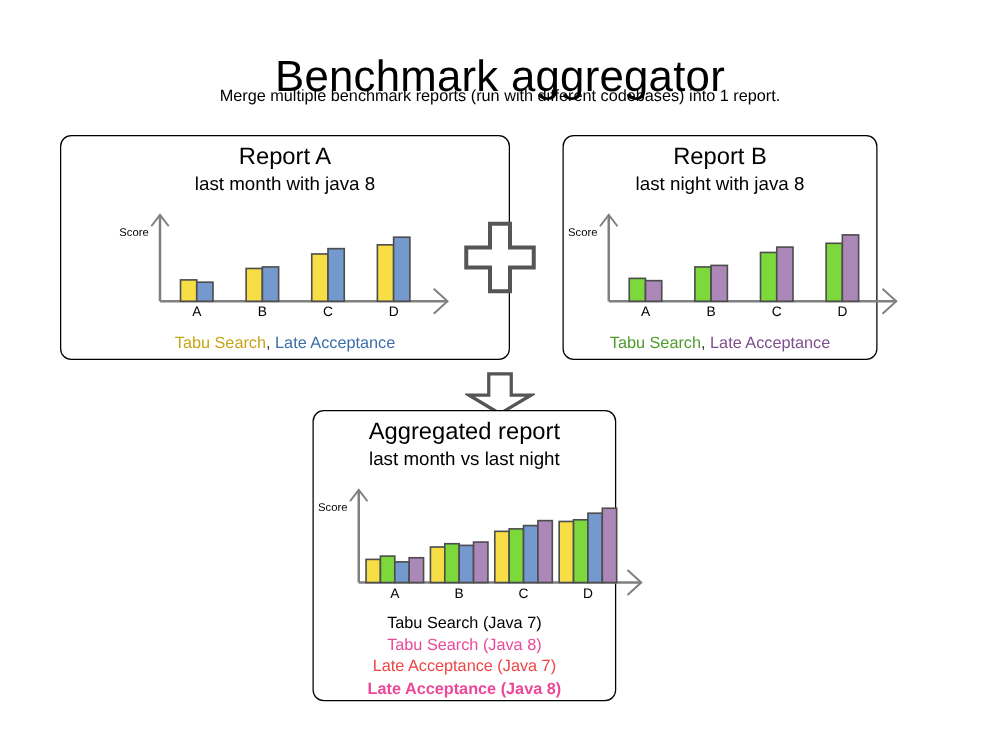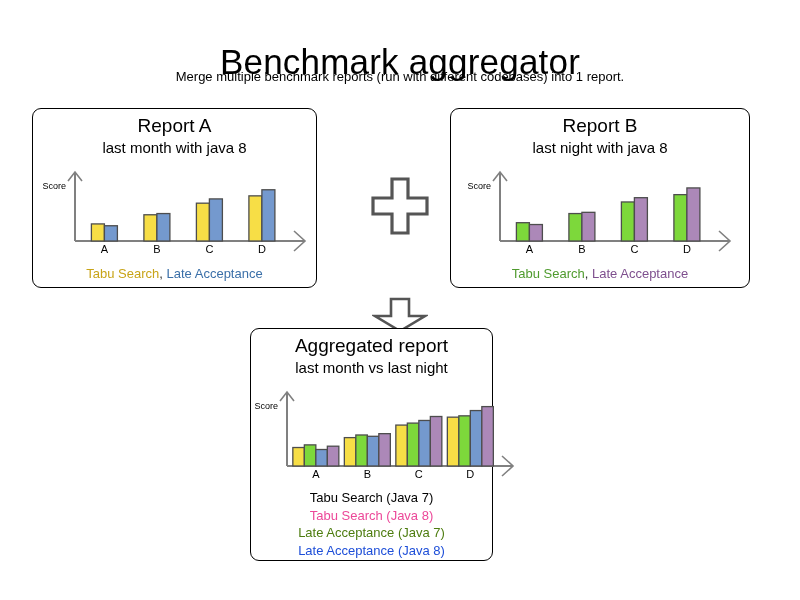--- a/index.html
+++ b/index.html
@@ -39,22 +39,22 @@
   }
 
   
   .panel {
     position: absolute;
     box-sizing: border-box;
     border: 1.6px solid #000000;
     border-radius: 9px;
     background: #ffffff;
   }
-  #panel-report-a { left: 32px;  top: 108px; width: 285px; height: 180px; }
-  #panel-report-b { left: 450px; top: 108px; width: 300px; height: 180px; }
+  #panel-report-a { left: 48px;  top: 108px; width: 360px; height: 180px; }
+  #panel-report-b { left: 450px; top: 108px; width: 252px; height: 180px; }
   #panel-aggregated { left: 250px; top: 328px; width: 243px; height: 233px; }
 
   .panel-title {
     text-align: center;
     font-size: 19px;
     line-height: 24px;
     margin-top: 5px;
   }
   .panel-subtitle {
     text-align: center;
@@ -201,16 +201,16 @@
         <rect x="196.34" y="39.16" width="11.5" height="48.84" fill="#F7DE46" stroke="#4D4D4D" stroke-width="1.3"></rect>
         <rect x="207.84" y="37.84" width="11.5" height="50.16" fill="#7DD83B" stroke="#4D4D4D" stroke-width="1.3"></rect>
         <rect x="219.34" y="32.56" width="11.5" height="55.44" fill="#7499CE" stroke="#4D4D4D" stroke-width="1.3"></rect>
         <rect x="230.84" y="28.60" width="11.5" height="59.40" fill="#AC88B8" stroke="#4D4D4D" stroke-width="1.3"></rect>
         <text x="219.34" y="100" text-anchor="middle" font-size="11" font-family="&quot;Liberation Sans&quot;, sans-serif" fill="#000">D</text>
       </svg>
     </div>
   <div class="legend-stack">
       <div style="color: #000000;">Tabu Search (Java 7)</div>
       <div style="color: #ec4899;">Tabu Search (Java 8)</div>
-      <div style="color: #4d7c0f;">Late Acceptance (Java 7)</div>
-      <div style="color: #1d4ed8;">Late Acceptance (Java 8)</div>
+      <div style="color: #ef4444;">Late Acceptance (Java 7)</div>
+      <div style="color: #ec4899; font-weight: bold;">Late Acceptance (Java 8)</div>
     </div>
 </div>
 
 </body></html>

